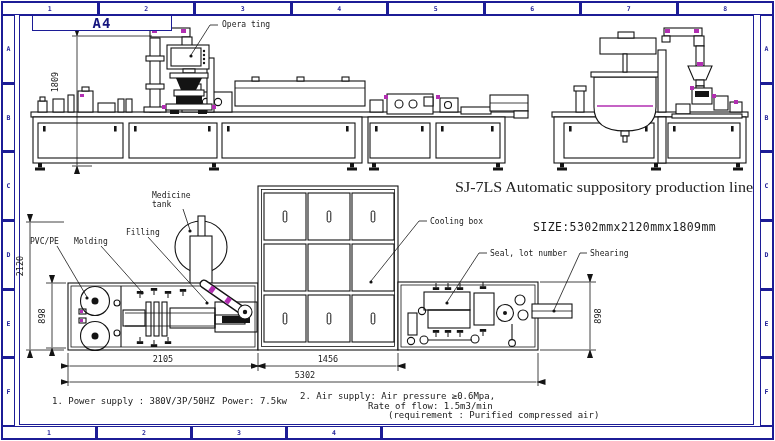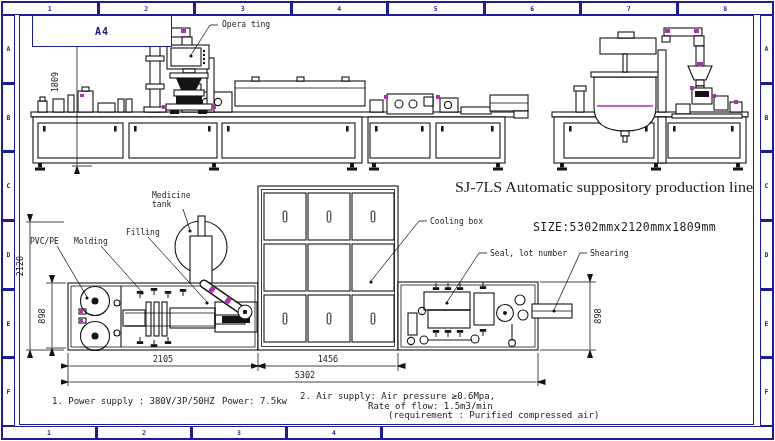--- a/index.html
+++ b/index.html
@@ -14,23 +14,23 @@
   .zone-cell{flex:1;display:flex;align-items:center;justify-content:center;
              font-size:6.5px;font-weight:bold;color:#1c1c96;box-sizing:border-box;}
   .zone-top .zone-cell,.zone-bottom .zone-cell{border-right:3px solid #1c1c96;}
   .zone-top .zone-cell:last-child,.zone-bottom .zone-cell:last-child{border-right:none;}
   .zone-bottom .zone-cell.fixed{flex:0 0 95px;}
   .zone-bottom .zone-cell.filler{flex:1;}
   .zone-left .zone-cell,.zone-right .zone-cell{border-bottom:3px solid #1c1c96;}
   .zone-left .zone-cell:last-child,.zone-right .zone-cell:last-child{border-bottom:none;}
   .inner-frame{position:absolute;left:19px;top:15px;right:21px;bottom:16px;
                border:1.8px solid #1c1c96;box-sizing:border-box;pointer-events:none;}
-  .a4-box{position:absolute;left:32px;top:15px;width:140px;height:32px;border:1.6px solid #1c1c96;
+  .a4-box{position:absolute;left:32px;top:15px;width:140px;height:16px;border:1.6px solid #1c1c96;
           box-sizing:border-box;background:#fff;display:flex;align-items:center;justify-content:center;
-          font-size:10px;font-weight:bold;color:#15157e;letter-spacing:1px;z-index:3;}
+          font-size:14px;font-weight:bold;color:#15157e;letter-spacing:1px;z-index:3;}
   svg.art{position:absolute;left:0;top:0;z-index:2;}
   .w{fill:#fff;stroke:#141414;stroke-width:1.1;}
   .n{fill:none;stroke:#141414;stroke-width:1.1;}
   .thin{stroke-width:0.8;}
   .k{fill:#141414;stroke:none;}
   .m{fill:#b22fb2;stroke:none;}
   .t{font-family:"DejaVu Sans Mono",monospace;fill:#1a1a1a;}
   .title-t{font-family:"Liberation Serif","DejaVu Serif",serif;fill:#222;}
 </style>
 </head>

